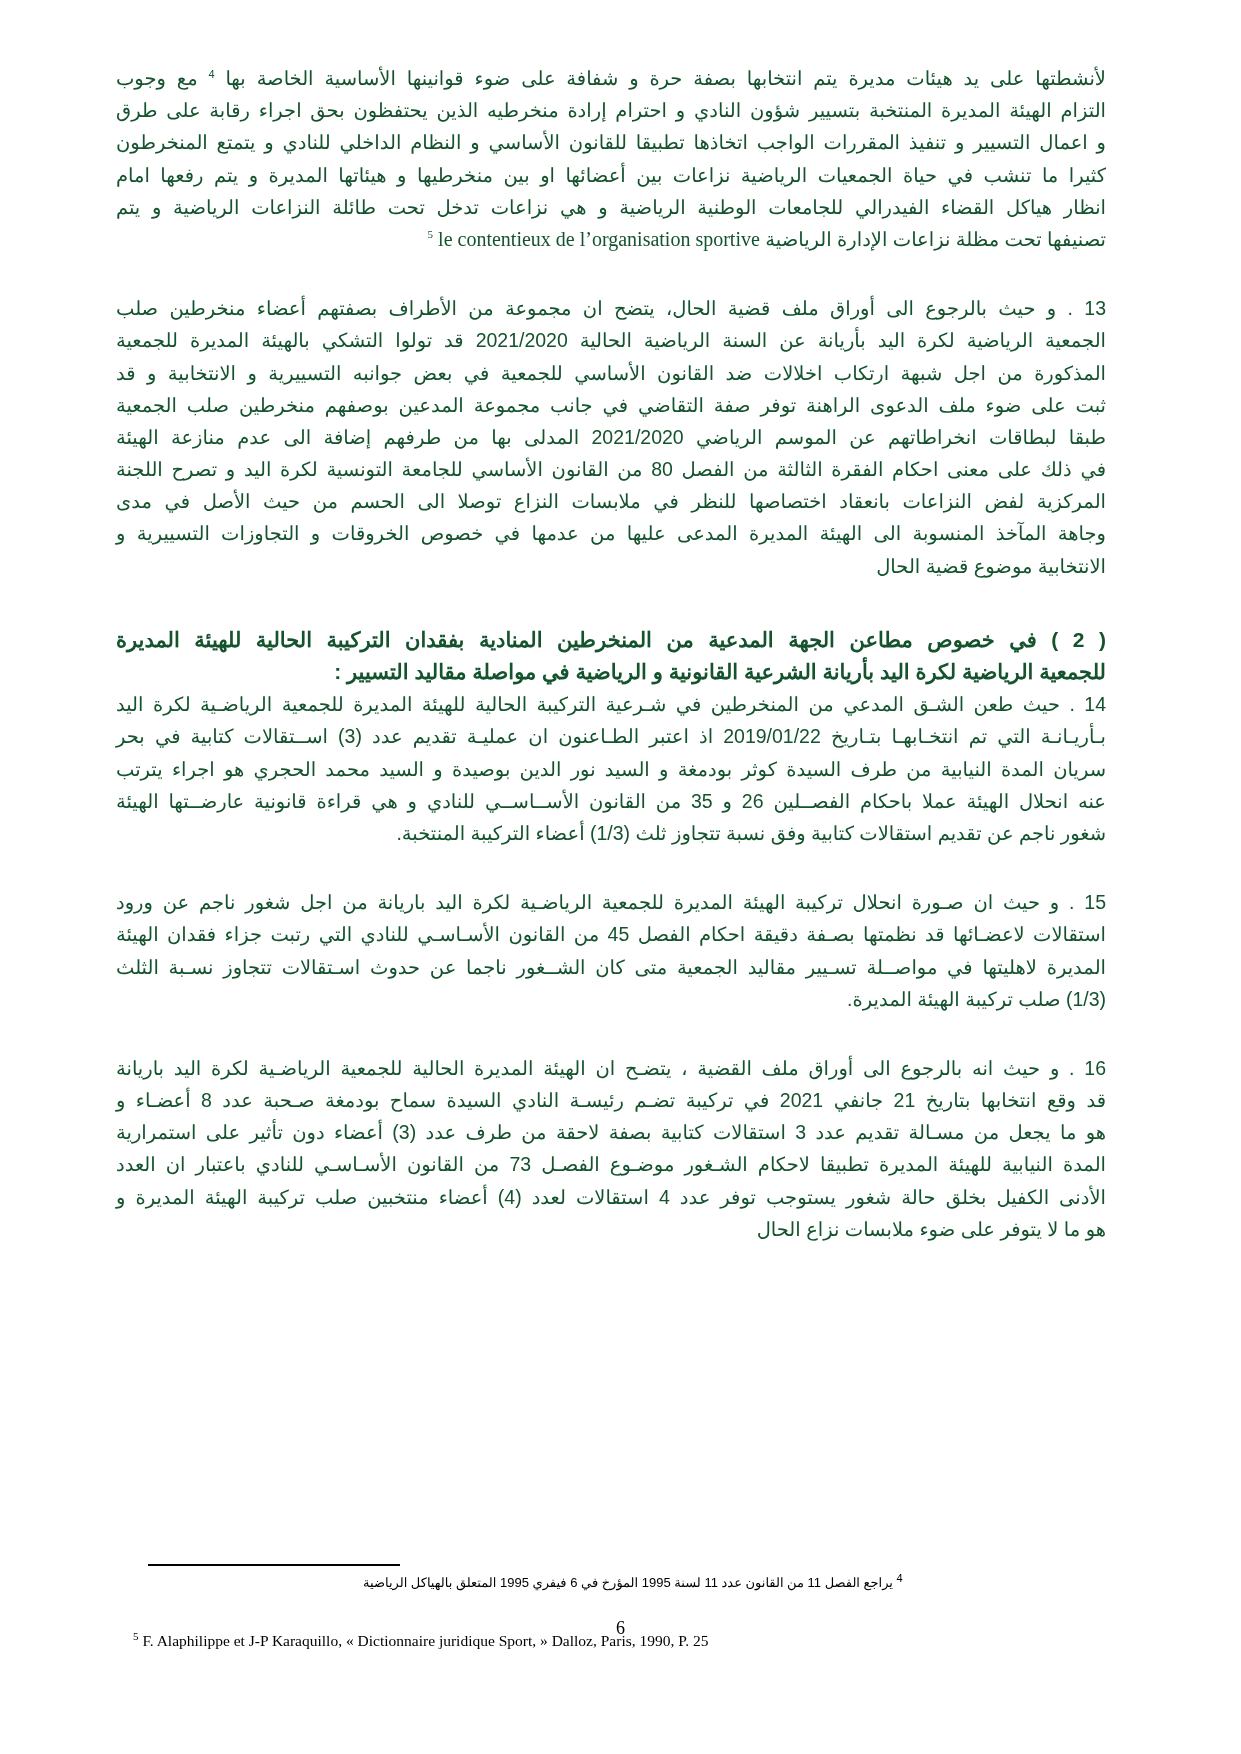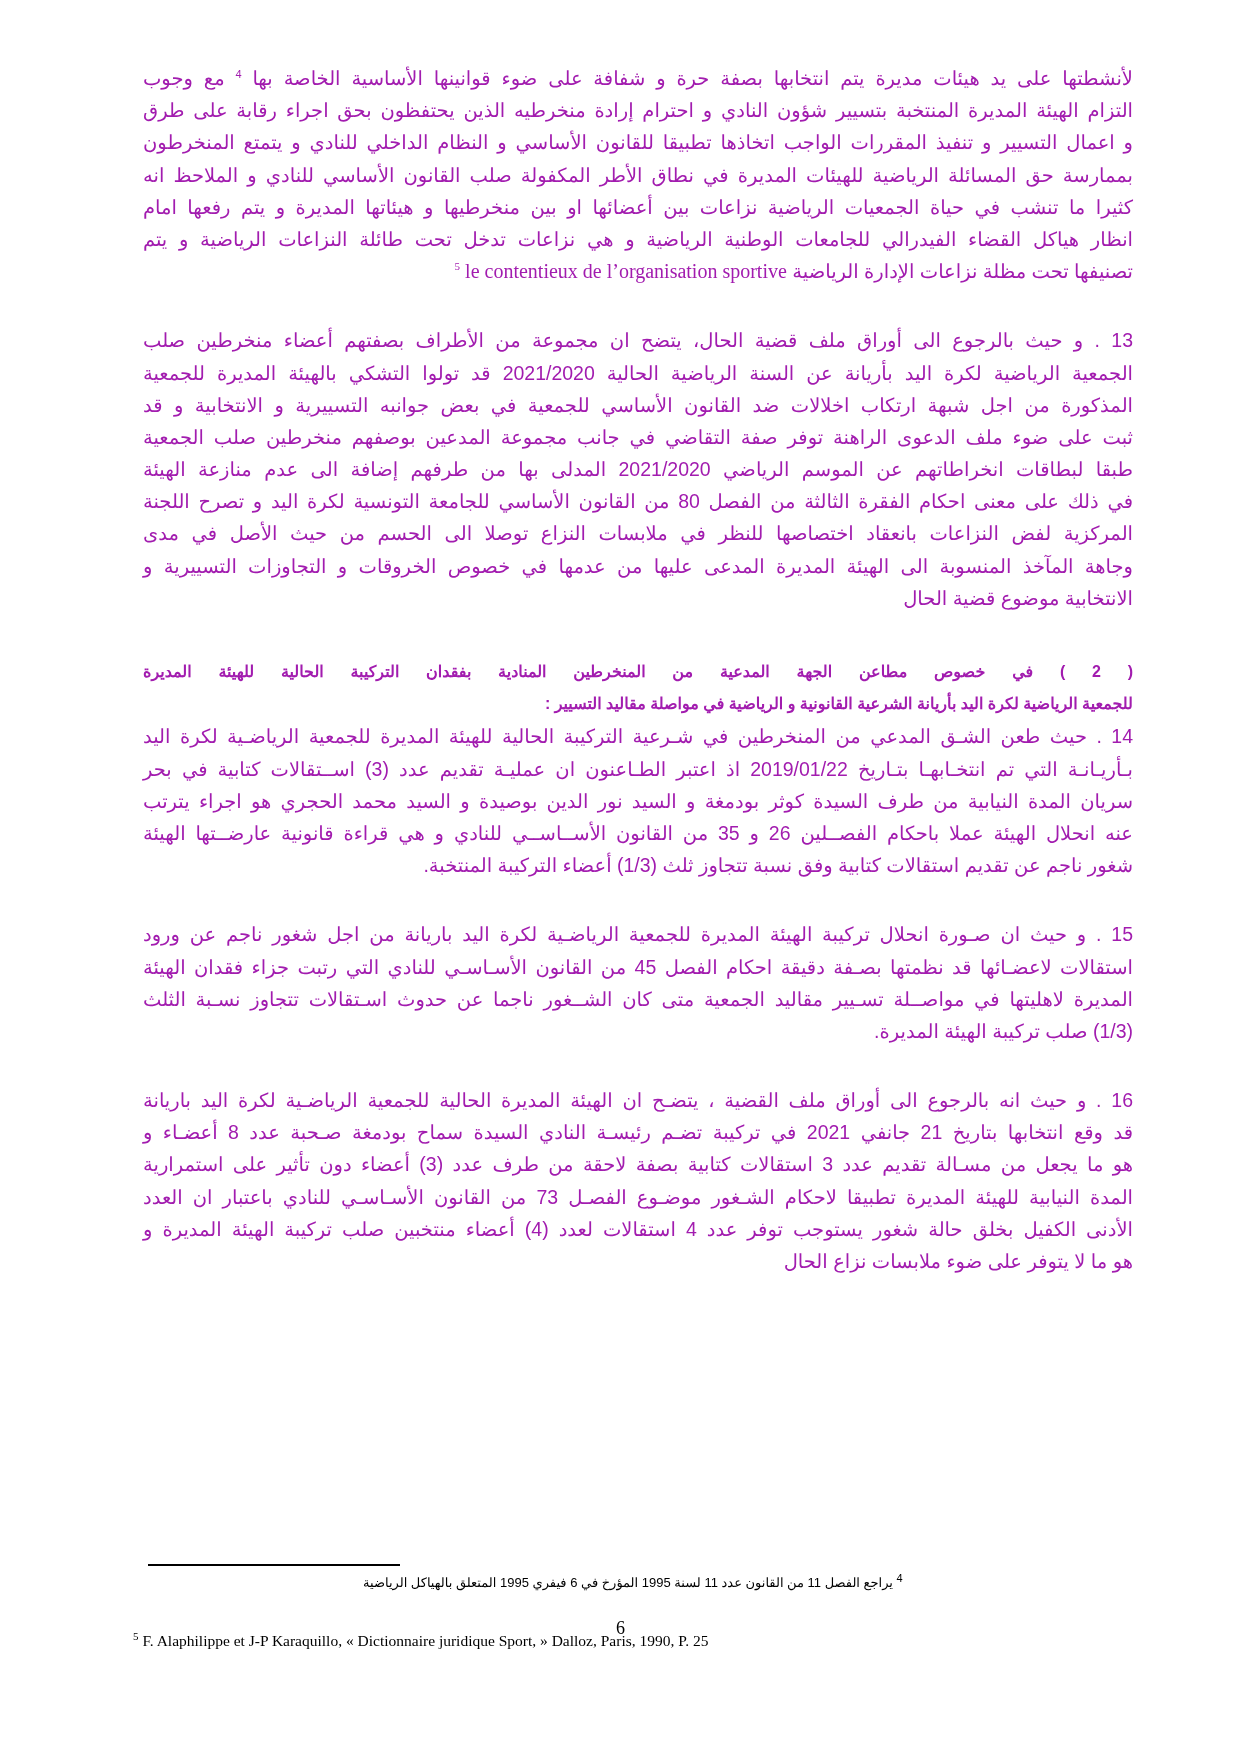--- a/index.html
+++ b/index.html
@@ -1,41 +1,40 @@
 <!DOCTYPE html>
 <html><head>
 <meta charset="utf-8">
 <style>
   html, body { margin:0; padding:0; background:#ffffff; }
   body { width:1241px; height:1754px; position:relative; overflow:hidden; }
-  .page { position:absolute; left:143px; top:62px; width:990px; direction:rtl; color:#a21caf; }
+  .page { position:absolute; left:116px; top:62px; width:990px; direction:rtl; color:#14532d; }
   .line { font-family:"Liberation Sans", sans-serif; font-size:19.5px; line-height:32.2px; height:32.2px; white-space:nowrap; text-align:justify; text-align-last:justify; }
   .line.last { text-align-last:right; }
   .para { margin:0; }
   .gap { height:37px; }
-  .heading .line { font-weight:bold; font-size:16px; }
+  .heading .line { font-weight:bold; font-size:21px; }
   sup { font-size:11px; vertical-align:super; line-height:0; }
   .latin { font-family:"Liberation Serif", serif; font-size:20px; }
   .fn-rule { position:absolute; left:148px; top:1564px; width:252px; height:1.5px; background:#000; }
   .footnotes { position:absolute; left:133px; top:1572px; width:990px; }
   .fn1 { direction:rtl; font-family:"Liberation Sans", sans-serif; font-size:13px; text-align:left; padding-left:230px; box-sizing:border-box; line-height:22px; }
   .fn1 span.t { unicode-bidi:plaintext; }
   .fn2 { direction:ltr; font-family:"Liberation Serif", serif; font-size:15.5px; line-height:22px; padding-left:0;margin-top:36px; }
   .pageno { position:absolute; left:0; width:1241px; top:1618px; text-align:center; font-family:"Liberation Serif", serif; font-size:18px; }
 </style>
 </head>
 <body>
 
 <div class="page">
 
   <div class="para">
     <div class="line"><span>لأنشطتها على يد هيئات مديرة يتم انتخابها بصفة حرة و شفافة على ضوء قوانينها الأساسية الخاصة بها</span> <sup>4</sup> <span>مع وجوب</span></div>
     <div class="line">التزام الهيئة المديرة المنتخبة بتسيير شؤون النادي و احترام إرادة منخرطيه الذين يحتفظون بحق اجراء رقابة على طرق</div>
     <div class="line">و اعمال التسيير و تنفيذ المقررات الواجب اتخاذها تطبيقا للقانون الأساسي و النظام الداخلي للنادي و يتمتع المنخرطون</div>
-    <div class="line">بممارسة حق المسائلة الرياضية للهيئات المديرة في نطاق الأطر المكفولة صلب القانون الأساسي للنادي و الملاحظ انه</div>
     <div class="line">كثيرا ما تنشب في حياة الجمعيات الرياضية نزاعات بين أعضائها او بين منخرطيها و هيئاتها المديرة و يتم رفعها امام</div>
     <div class="line">انظار هياكل القضاء الفيدرالي للجامعات الوطنية الرياضية و هي نزاعات تدخل تحت طائلة النزاعات الرياضية و يتم</div>
     <div class="line last"><span>تصنيفها تحت مظلة نزاعات الإدارة الرياضية</span> <span class="latin" dir="ltr"><sup>5</sup> <span>le contentieux de l’organisation sportive</span></span></div>
   </div>
 
   <div class="gap"></div>
 
   <div class="para">
     <div class="line">13 . و حيث بالرجوع الى أوراق ملف قضية الحال، يتضح ان مجموعة من الأطراف بصفتهم أعضاء منخرطين صلب</div>
     <div class="line">الجمعية الرياضية لكرة اليد بأريانة عن السنة الرياضية الحالية 2021/2020 قد تولوا التشكي بالهيئة المديرة للجمعية</div>

